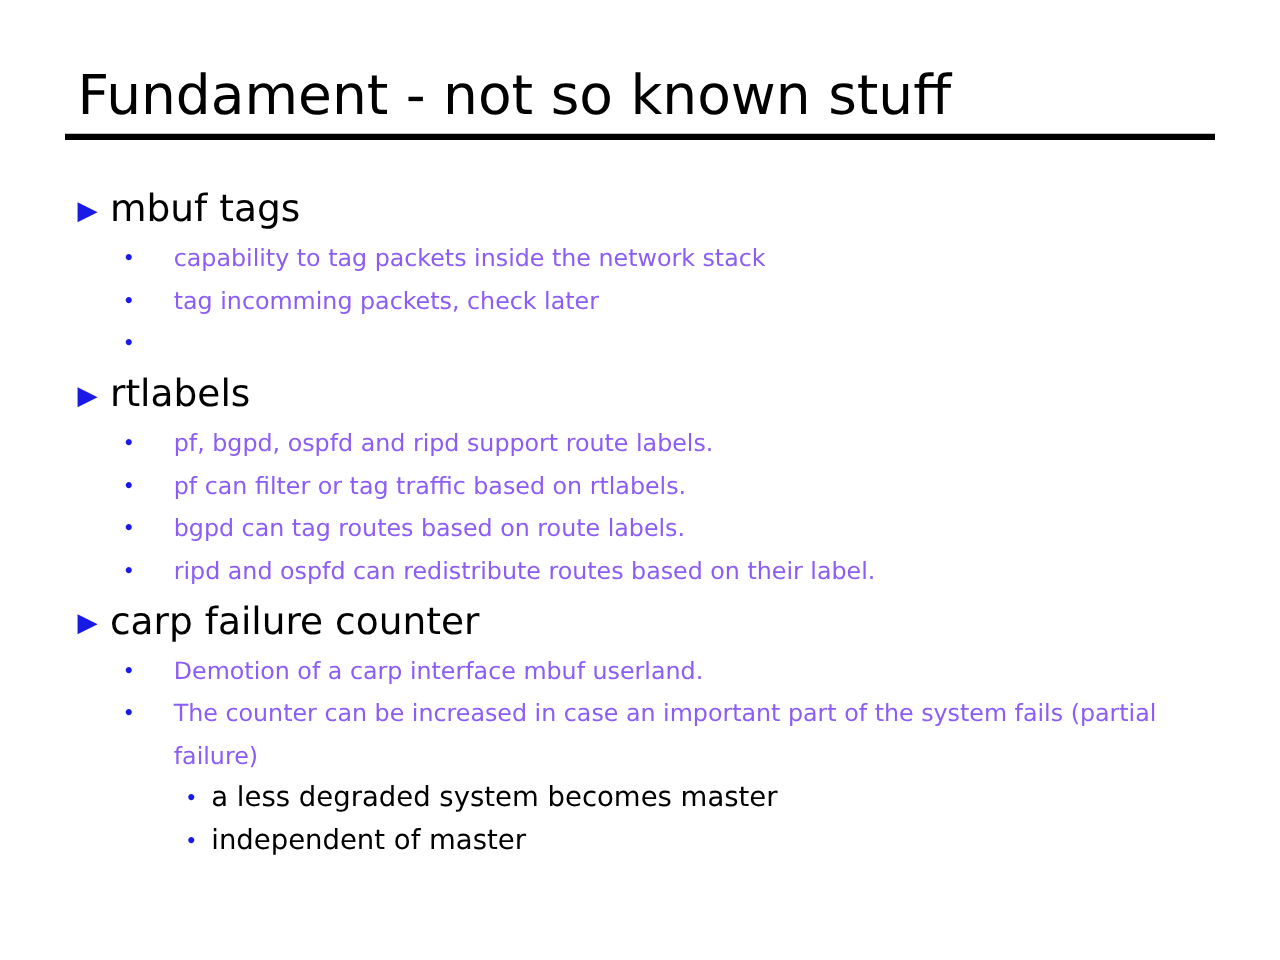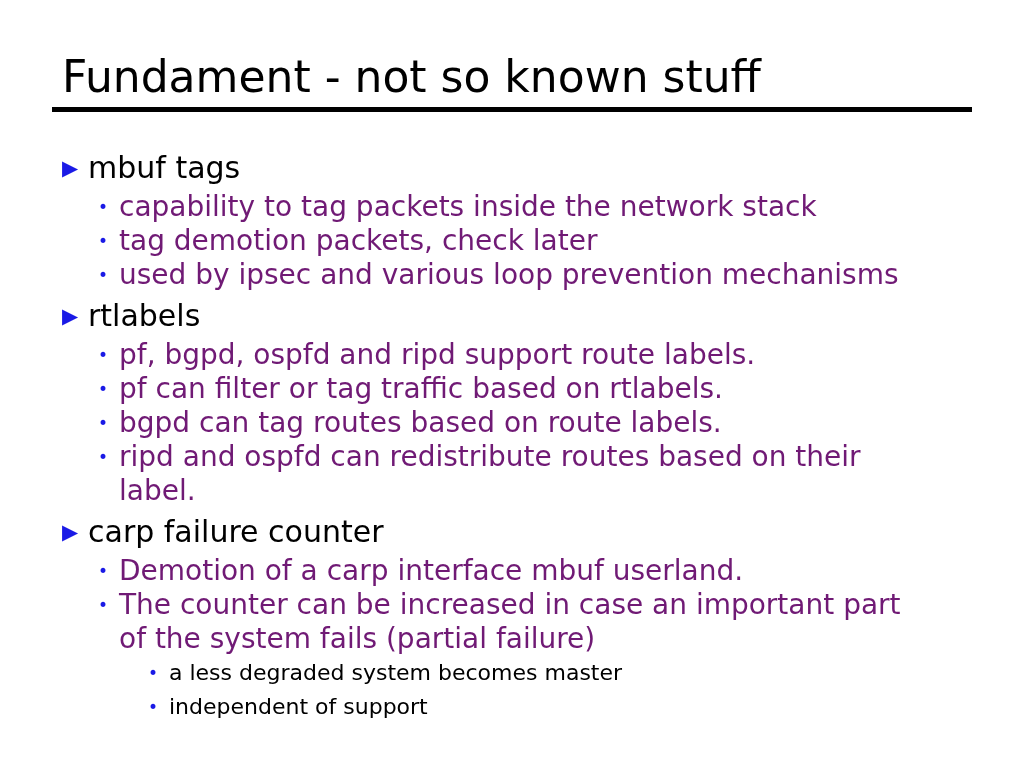--- a/index.html
+++ b/index.html
@@ -74,24 +74,25 @@
   }
   .l2 .marker {
     flex: 0 0 auto;
     color: #1a1ae6;
     font-size: 17px;
     line-height: 34px;
     width: 21px;
     text-align: left;
   }
   .l2 .text {
-    font-size: 28px;
+    font-size: 19px;
     line-height: 34px;
-    color: #701a75;
+    color: #8b5cf6;
     max-width: 800px;
+    margin-left: 20px;
   }
 
   
   .l3 {
     display: flex;
     align-items: flex-start;
     margin: 0 0 0 86px;
   }
   .l3 .marker {
     flex: 0 0 auto;
@@ -124,25 +125,24 @@
       <div class="l1">
         <span class="marker">▶</span>
         <span class="text">mbuf tags</span>
       </div>
       <div class="l2">
         <span class="marker">•</span>
         <span class="text">capability to tag packets inside the network stack</span>
       </div>
       <div class="l2">
         <span class="marker">•</span>
-        <span class="text">tag demotion packets, check later</span>
+        <span class="text">tag incomming packets, check later</span>
       </div>
       <div class="l2">
         <span class="marker">•</span>
-        <span class="text">used by ipsec and various loop prevention mechanisms</span>
       </div>
     </div>
 
     <div class="group">
       <div class="l1">
         <span class="marker">▶</span>
         <span class="text">rtlabels</span>
       </div>
       <div class="l2">
         <span class="marker">•</span>
@@ -174,18 +174,18 @@
       <div class="l2">
         <span class="marker">•</span>
         <span class="text">The counter can be increased in case an important part of the system fails (partial failure)</span>
       </div>
       <div class="l3">
         <span class="marker">•</span>
         <span class="text">a less degraded system becomes master</span>
       </div>
       <div class="l3">
         <span class="marker">•</span>
-        <span class="text">independent of support</span>
+        <span class="text">independent of master</span>
       </div>
     </div>
 
   </div>
 </div>
 
 </body></html>

